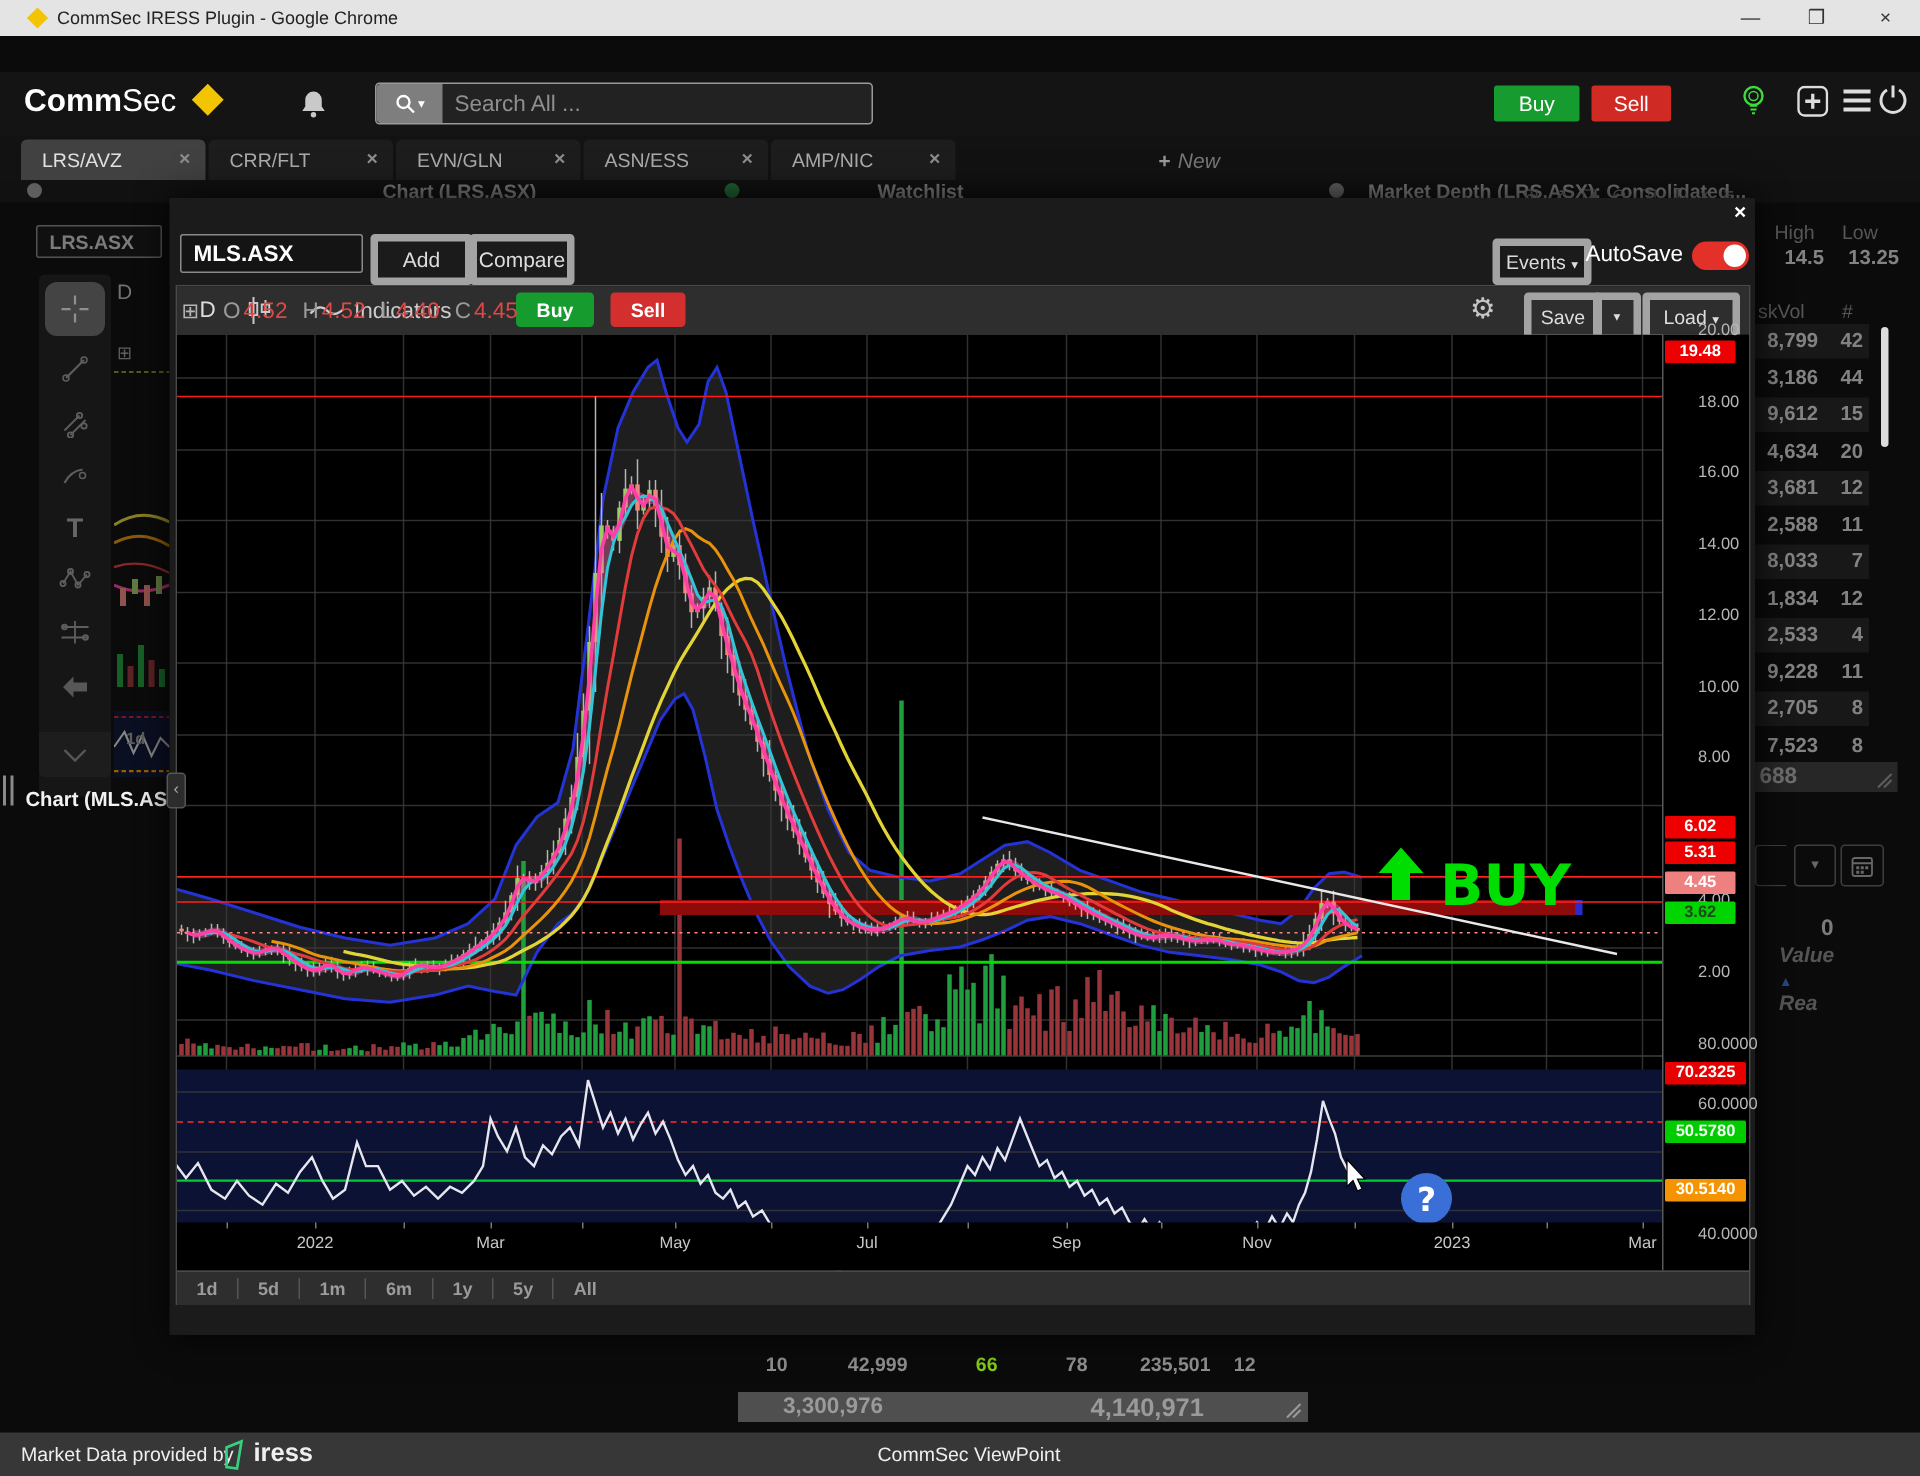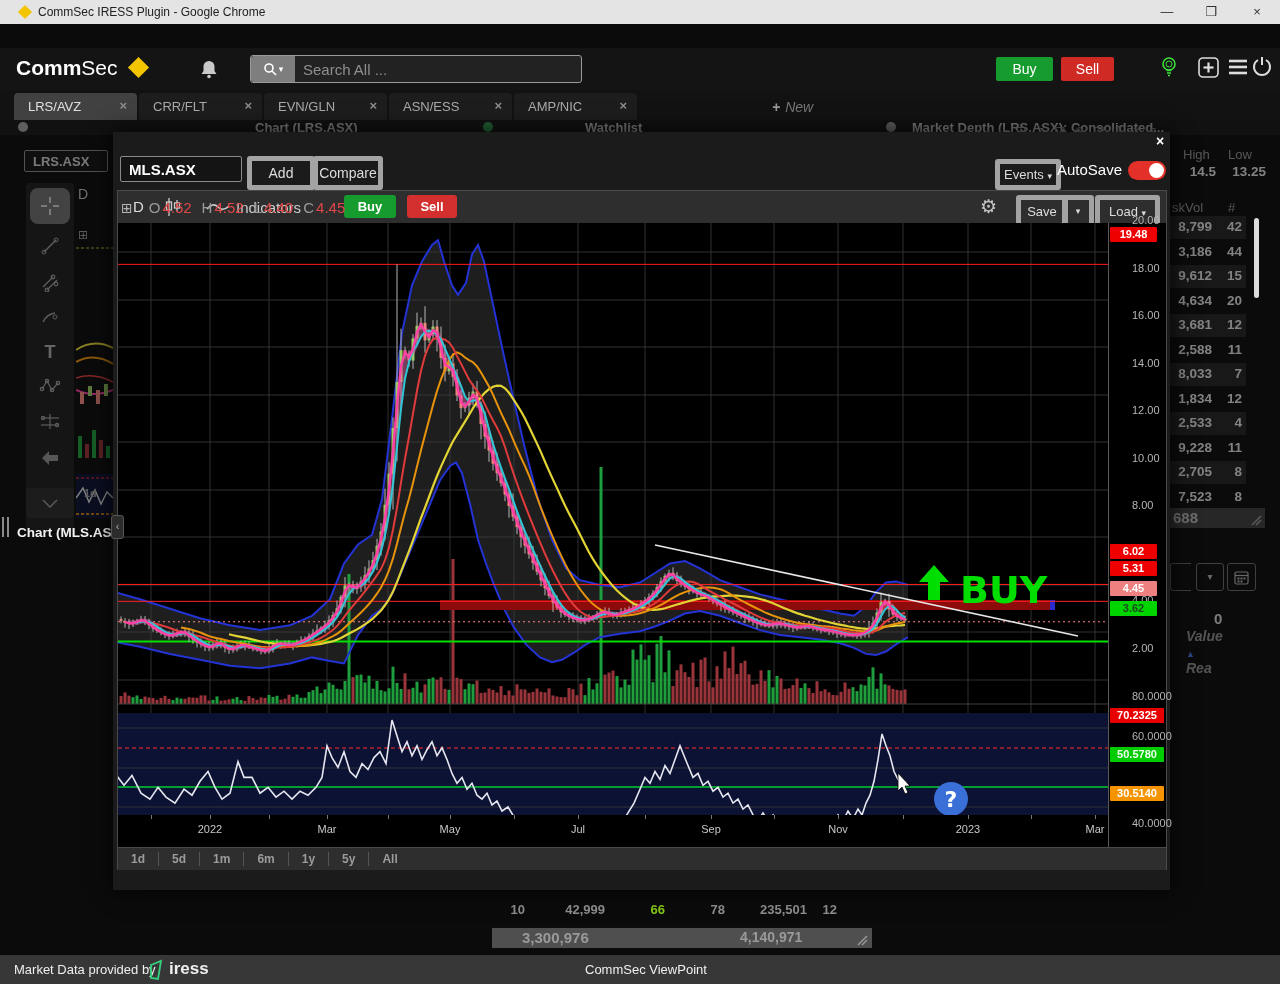--- a/index.html
+++ b/index.html
@@ -341,21 +341,21 @@
 
   <div class="abs">
     <div class="abs" style="left:495px;top:902px;width:30px;text-align:right;color:#8f8f8f;font-size:13px;font-weight:bold;">10</div>
     <div class="abs" style="left:545px;top:902px;width:60px;text-align:right;color:#8f8f8f;font-size:13px;font-weight:bold;">42,999</div>
     <div class="abs" style="left:635px;top:902px;width:30px;text-align:right;color:#84cc16;font-size:13px;font-weight:bold;">66</div>
     <div class="abs" style="left:695px;top:902px;width:30px;text-align:right;color:#8f8f8f;font-size:13px;font-weight:bold;">78</div>
     <div class="abs" style="left:745px;top:902px;width:62px;text-align:right;color:#8f8f8f;font-size:13px;font-weight:bold;">235,501</div>
     <div class="abs" style="left:815px;top:902px;width:22px;text-align:right;color:#8f8f8f;font-size:13px;font-weight:bold;">12</div>
     <div class="abs" style="left:492px;top:928px;width:380px;height:20px;background:#4f4f4f;">
       <span class="abs" style="left:30px;top:1px;color:#9a9a9a;font-size:15px;font-weight:bold;">3,300,976</span>
-      <span class="abs" style="left:248px;top:1px;color:#9a9a9a;font-size:14px;font-weight:bold;">4,140,971</span>
+      <span class="abs" style="left:235px;top:1px;color:#9a9a9a;font-size:17px;font-weight:bold;">4,140,971</span>
       <svg class="abs" style="left:364px;top:6px;" width="12" height="12" viewBox="0 0 12 12">
         <line x1="2" y1="11" x2="11" y2="2" stroke="#9a9a9a" stroke-width="1.4"></line>
           <line x1="6" y1="11" x2="11" y2="6" stroke="#9a9a9a" stroke-width="1.4"></line>
       </svg>
     </div>
   </div>
 
   <div class="abs" id="modal">
     <div class="abs" id="modal-close">×</div>
 

